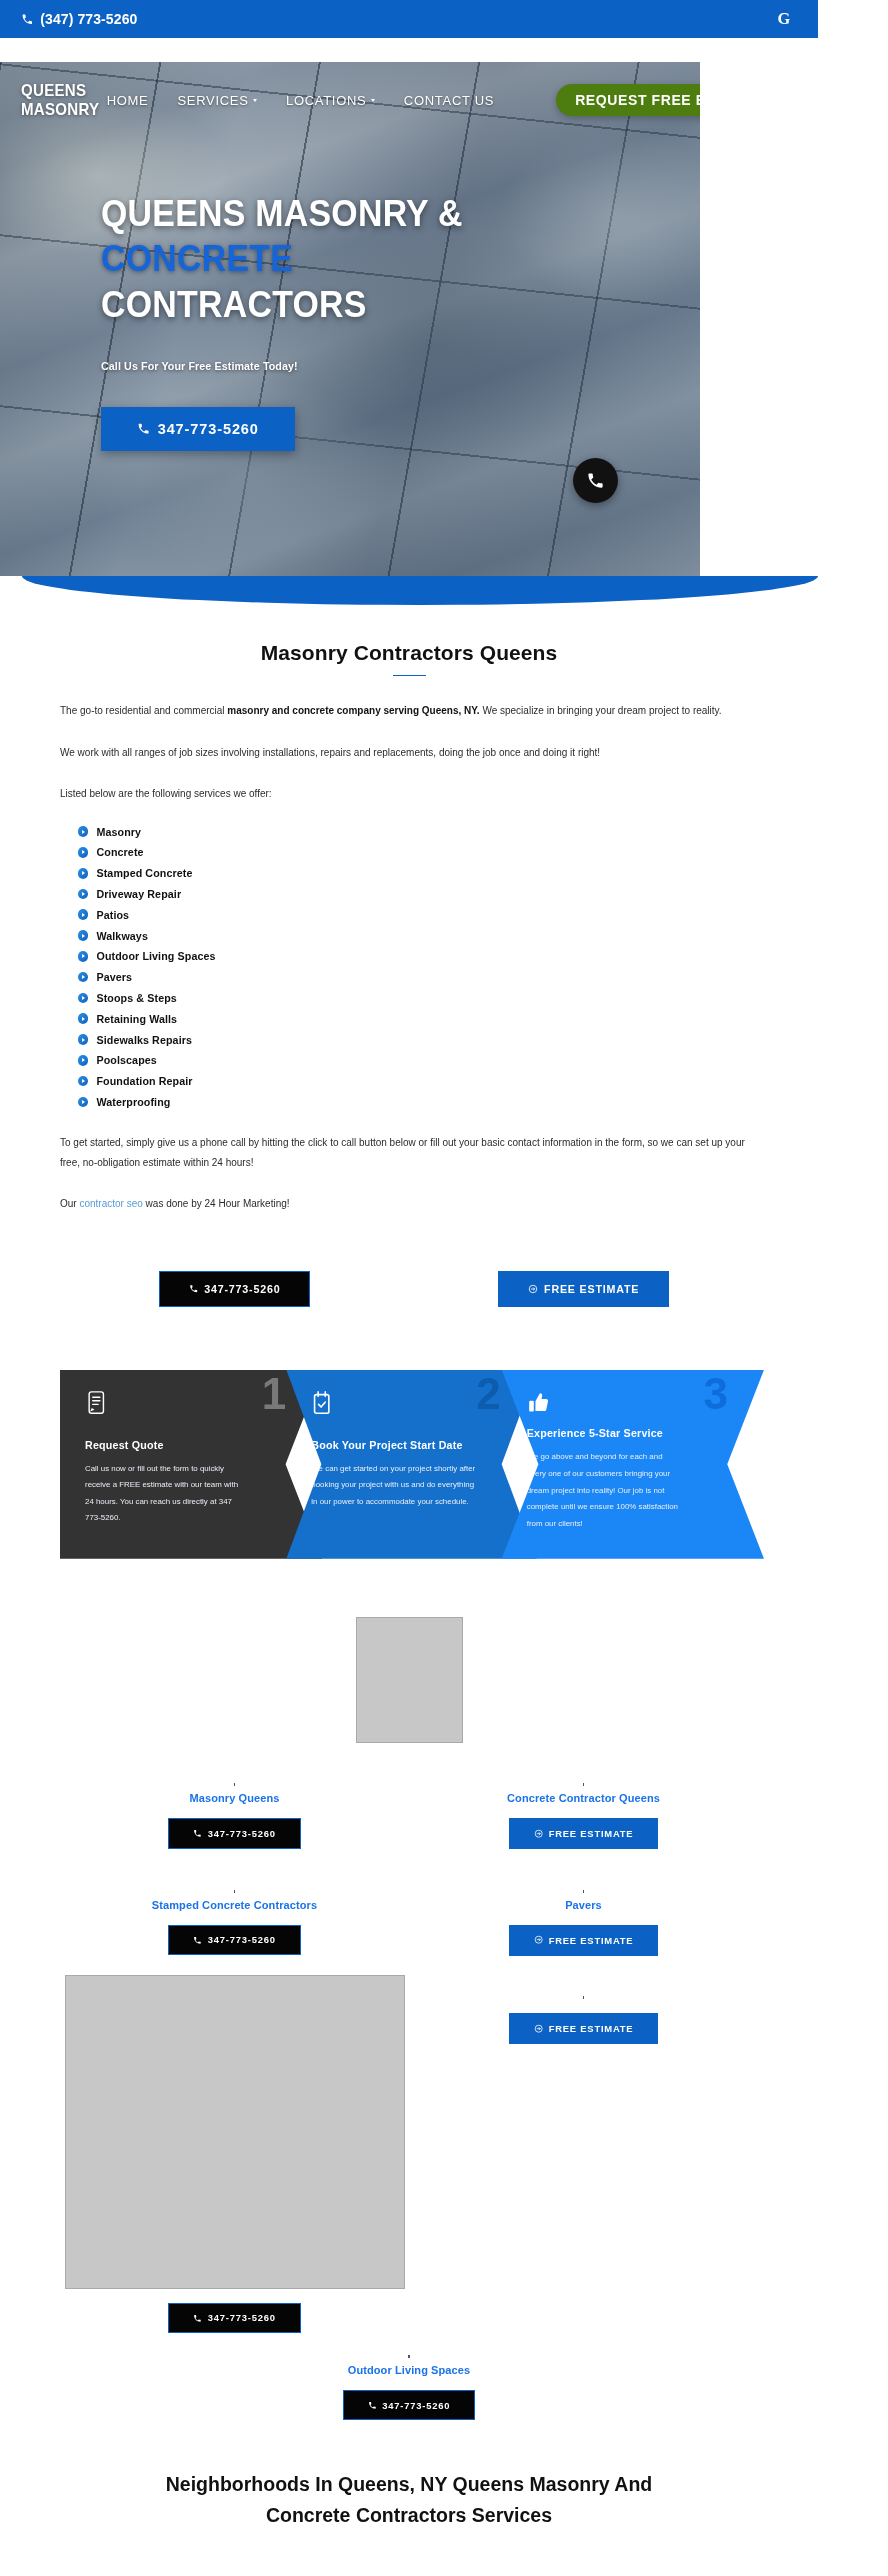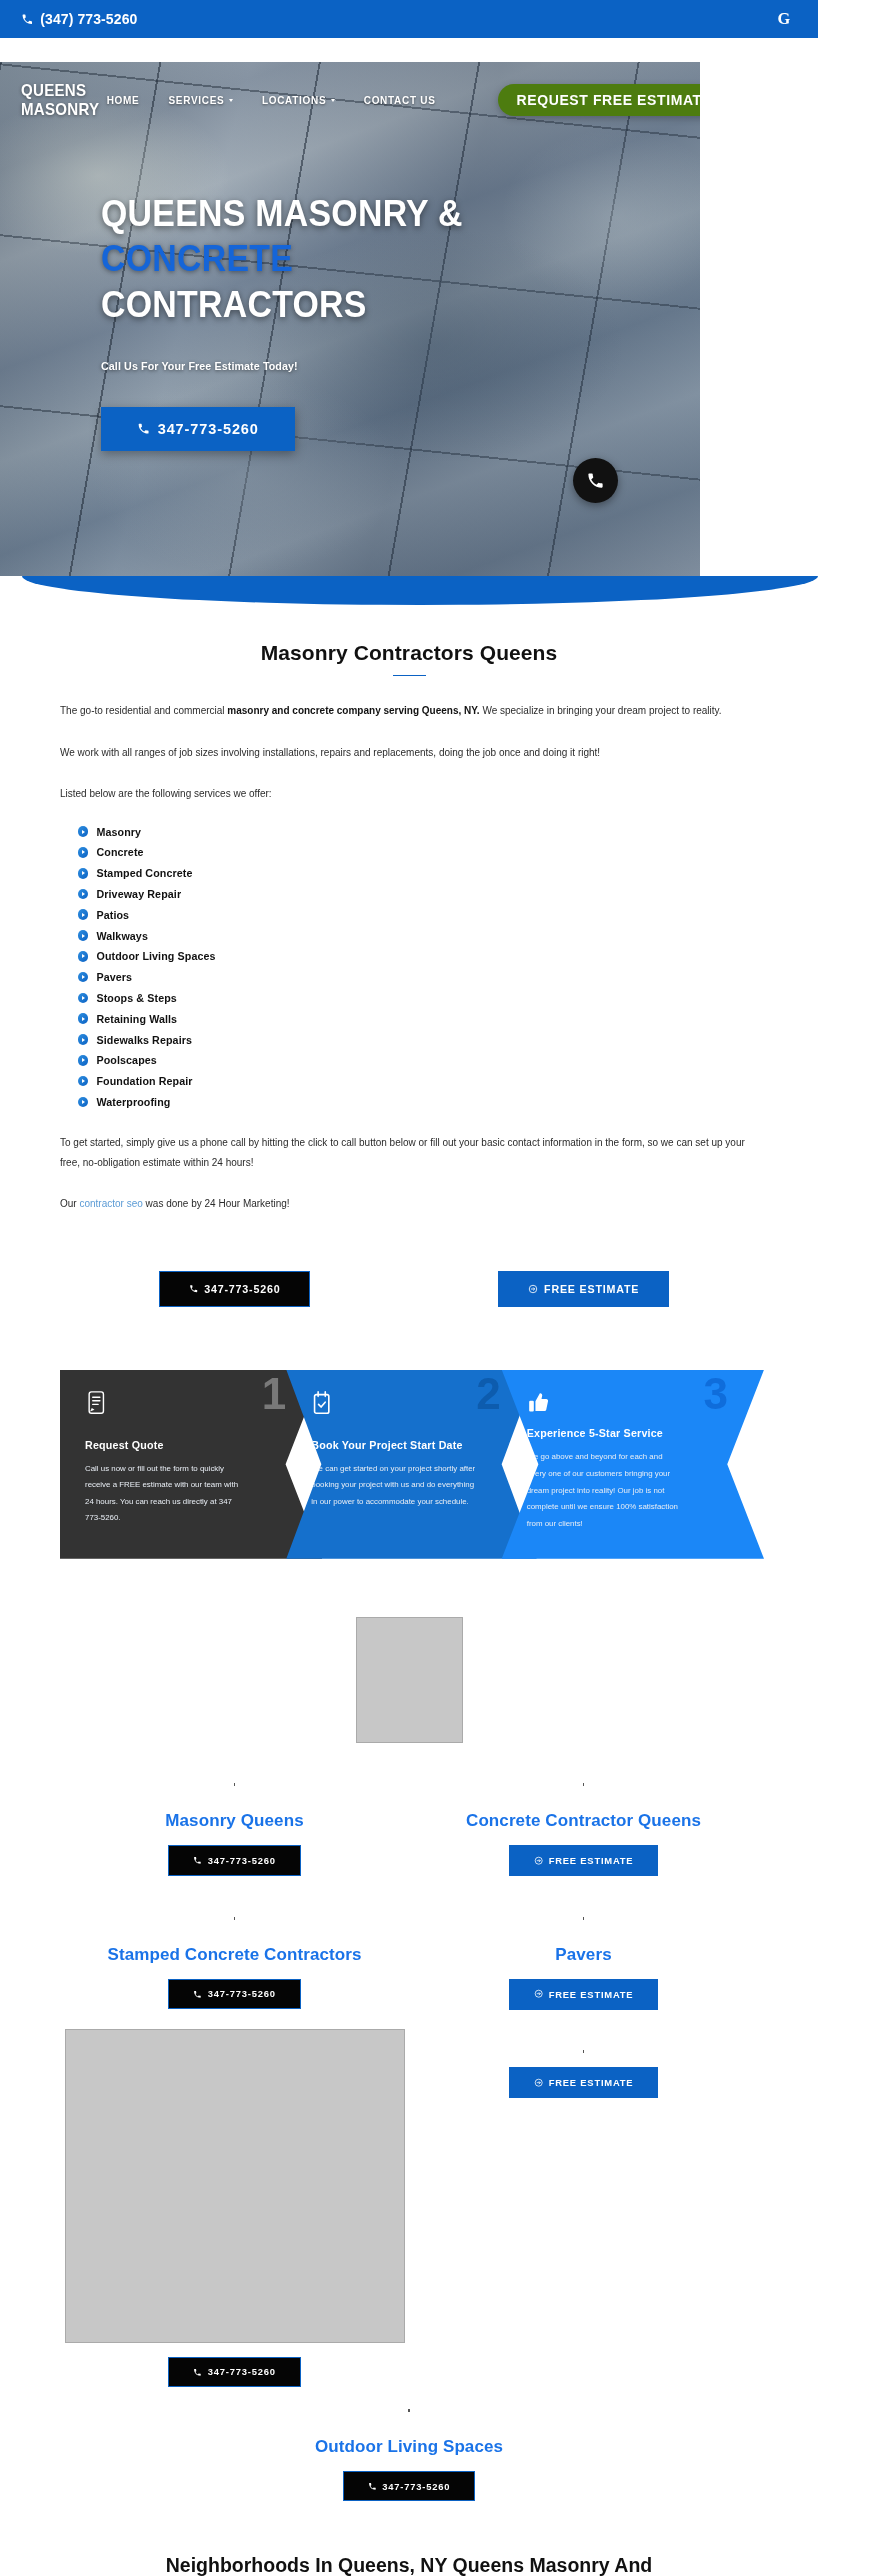--- a/index.html
+++ b/index.html
@@ -78,21 +78,21 @@
     font-size:16.4px;
     font-weight:800;
     letter-spacing:0.3px;
     text-shadow:0 1.3px 3.8px rgba(0,0,0,.45);
     font-stretch:condensed;
     transform:scaleX(.92);
     transform-origin:left center;
   }
   .nav-links { display:flex; align-items:center; gap:29px; margin-left:auto; }
   .nav-link {
-    color:#fff; font-size:10px; font-weight:700;
+    color:#fff; font-size:13px; font-weight:400;
     letter-spacing:0.7px;
     text-shadow:0 0.6px 2.5px rgba(0,0,0,.5);
     display:flex; align-items:center; gap:4.4px;
     white-space:nowrap;
     cursor:pointer;
     justify-content:center;
   }
   .caret { width:0;height:0;border-left:2.5px solid transparent;border-right:2.5px solid transparent;border-top:3.1px solid #fff; display:inline-block; }
   .btn-estimate-nav {
     margin-left:33px;
@@ -288,22 +288,22 @@
   .svc-grid { display:flex; flex-wrap:wrap; padding:0 60px; }
   .svc-cell { width:50%; display:flex; flex-direction:column; align-items:center; padding-top:19px; }
   .svc-img {
     background:#c7c7c7;
     border:0.6px solid #aaa;
   }
   .img-a { width:107px; height:126px; }
   .img-b { width:340px; height:314px; }
   .svc-dot { width:1.9px;height:3.1px;background:#555;margin:21.4px 0 0 0; }
   .svc-name {
-    font-size:17px; font-weight:800; color:#1a73e8;
-    margin-top:25px; text-align:center; letter-spacing:0.1px;
+    font-size:11px; font-weight:800; color:#1a73e8;
+    margin-top:6px; text-align:center; letter-spacing:0.1px;
   }
   .svc-btn-wrap { margin-top:14px; }
   .svc-btn-call {
     display:inline-flex; align-items:center; gap:5.7px;
     background:#050505; color:#fff; border:1.3px solid #0b62c4;
     padding:8.8px 24px; font-size:9.4px; font-weight:800; letter-spacing:0.8px;
     cursor:pointer; font-family:inherit; white-space:nowrap;
   }
   .svc-btn-free {
     display:inline-flex; align-items:center; gap:5.7px;

